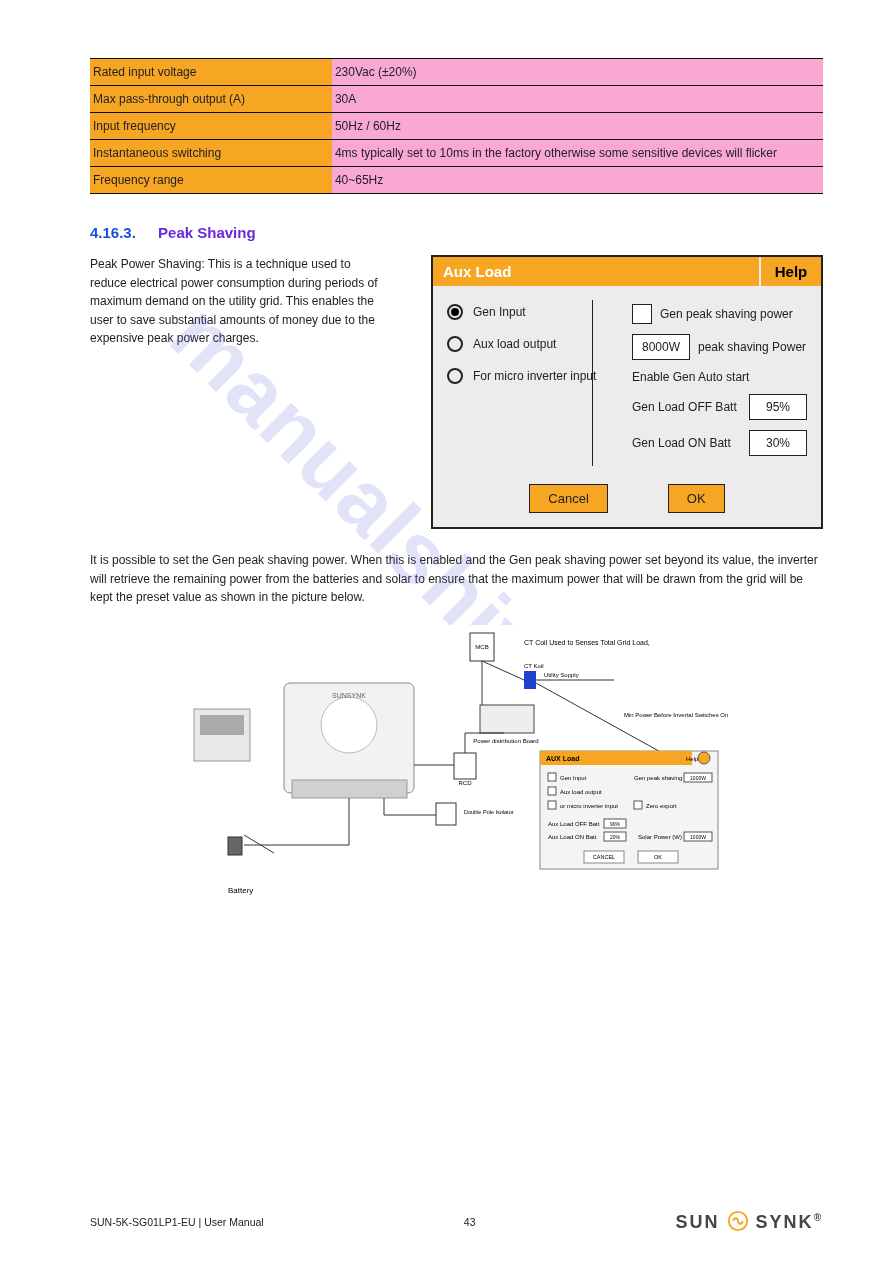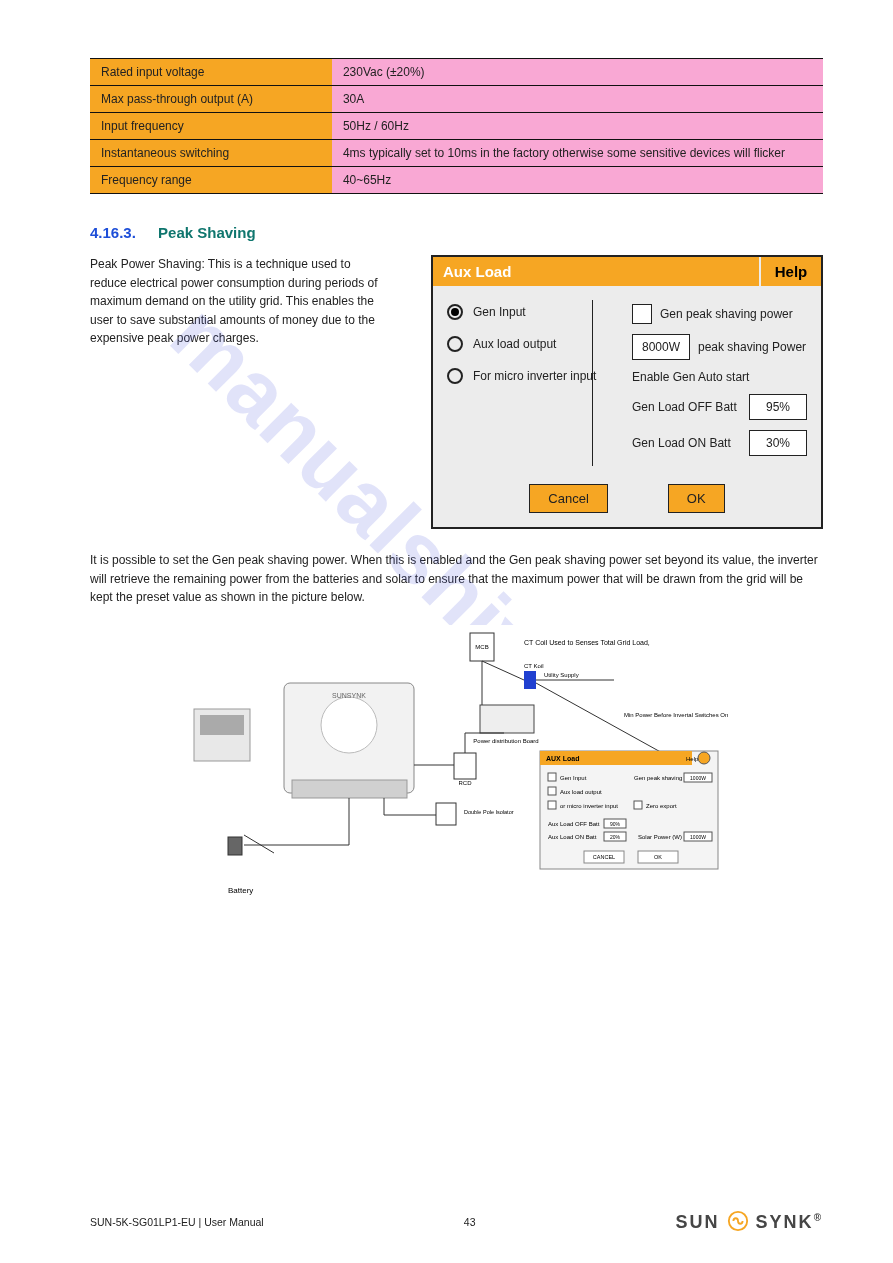--- a/index.html
+++ b/index.html
@@ -1,29 +1,29 @@
 <!DOCTYPE html>
 <html><head>
 <meta charset="utf-8">
 <style>
   * { box-sizing: border-box; margin: 0; padding: 0; }
   body { font-family: Arial, Helvetica, sans-serif; background: #fff; width: 893px; height: 1263px; position: relative; font-size: 12px; color: #222; }
   .page { padding: 50px 70px 40px 90px; }
 
   
   table.spec { width: 100%; border-collapse: collapse; margin-top: 8px; }
-  table.spec td { padding: 6px 11px; font-size: 12px; }
+  table.spec td { padding: 6px 3px; font-size: 12px; }
   table.spec td.lbl { background: #f6a623; width: 33%; font-weight: 500; }
   table.spec td.val { background: #f9a8d4; }
   table.spec tr { border-bottom: 1px solid #111; }
   table.spec tr:first-child { border-top: 1px solid #111; }
 
   .section-title { font-size: 15px; font-weight: 700; margin-top: 30px; margin-bottom: 14px; }
   .section-title .num { color: #1d4ed8; margin-right: 18px; }
-  .section-title .txt { color: #0f766e; }
+  .section-title .txt { color: #6d28d9; }
 
   
   .row2 { display: flex; gap: 36px; align-items: flex-start; }
   .col-text { flex: 1; font-size: 12px; line-height: 1.55; padding-right: 6px; }
   .col-text p { margin-bottom: 10px; }
 
   
   .panel { width: 392px; border: 2px solid #222; background: #ececec; font-family: Arial, sans-serif; }
   .panel-hdr { display:flex; }
   .panel-title { flex:1; background:#f6a623; color:#fff; font-weight:700; font-size:15px; padding:6px 10px; }

